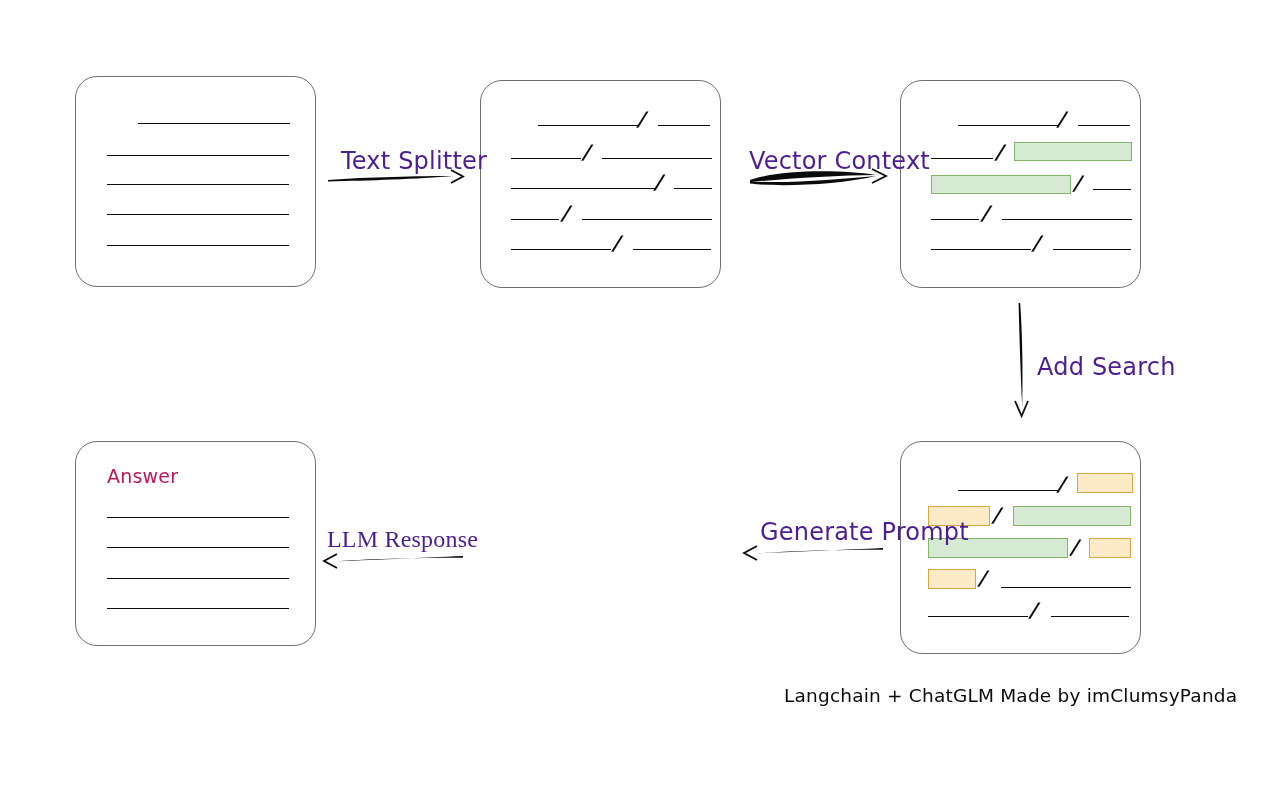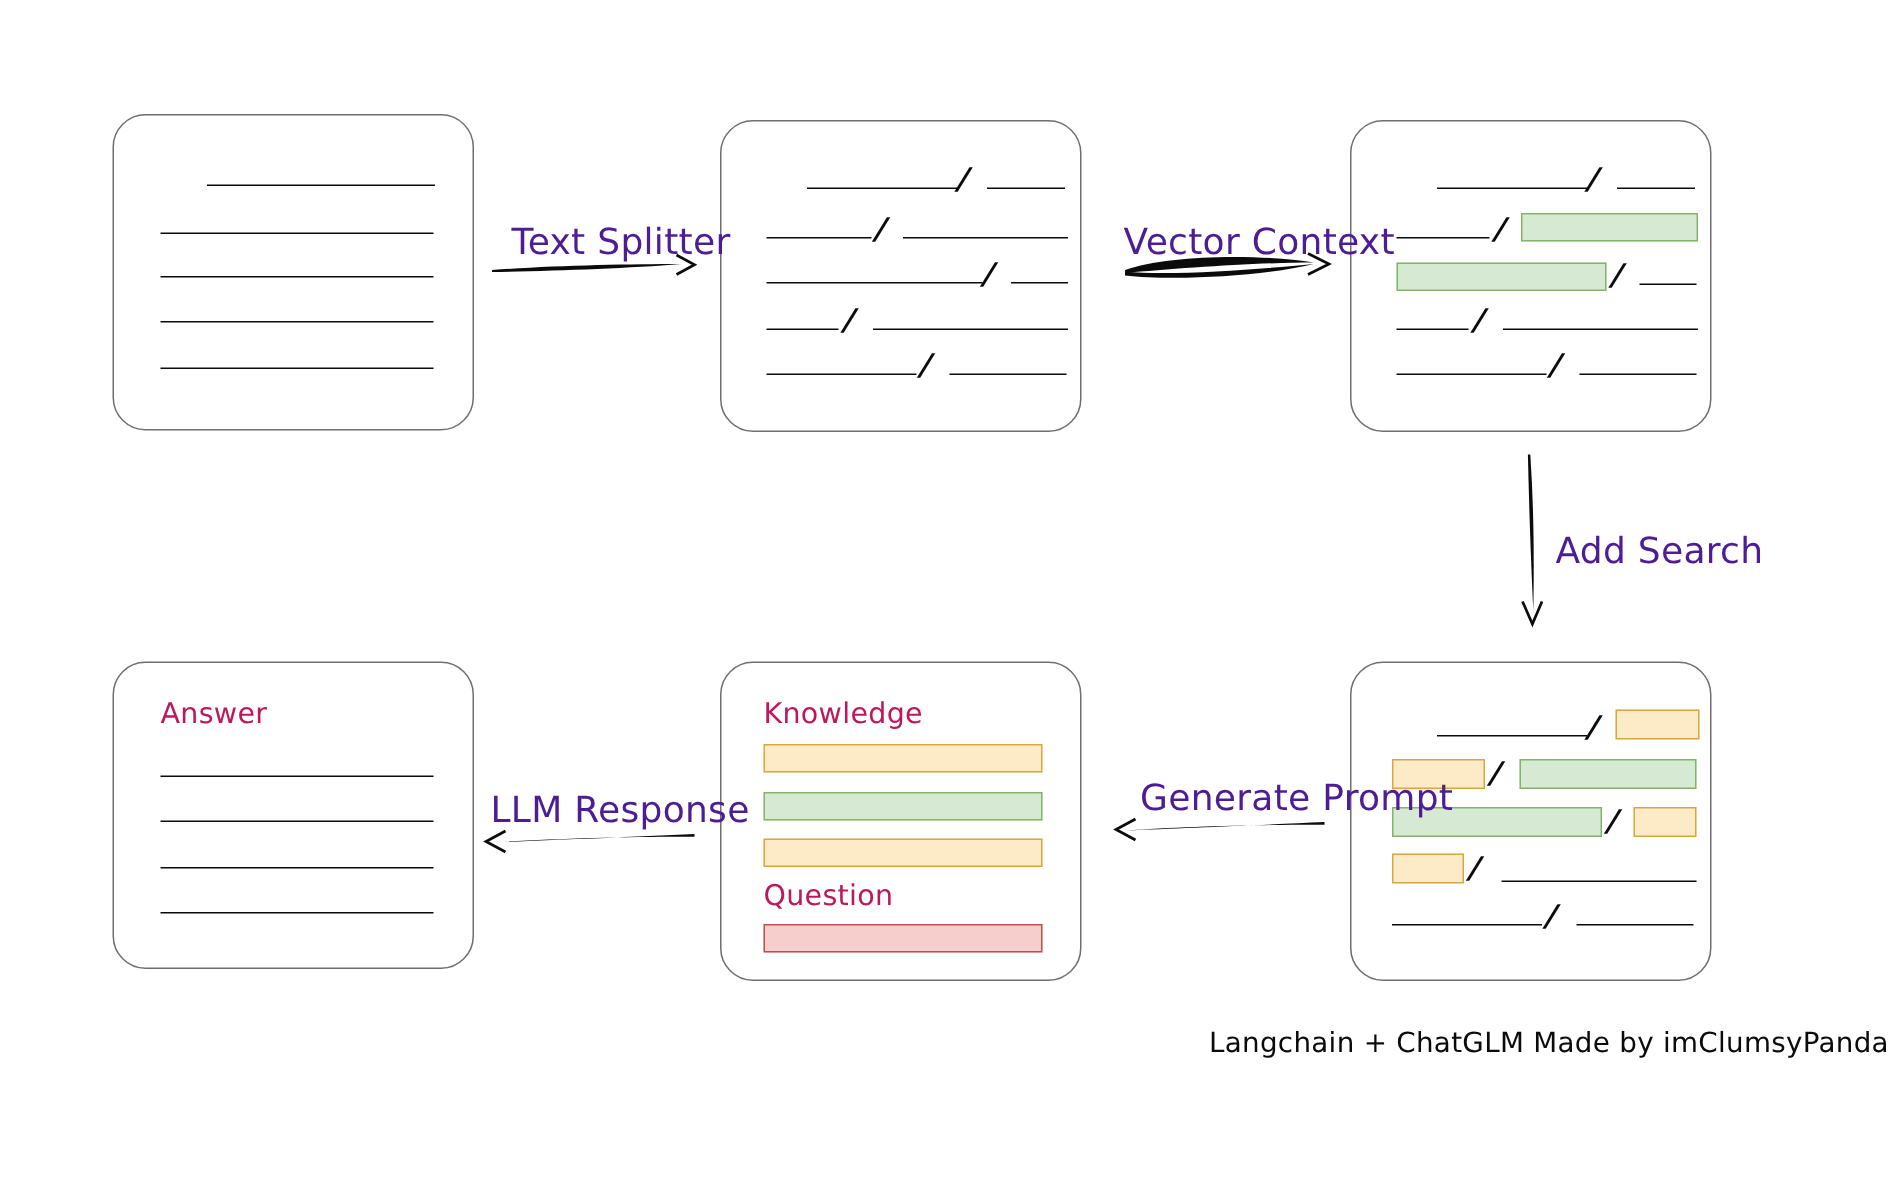--- a/index.html
+++ b/index.html
@@ -78,21 +78,20 @@
     color: #4c1d95;
     white-space: nowrap;
   }
   .footer-note {
     position: absolute;
     font-family: "DejaVu Sans", "Liberation Sans", sans-serif;
     font-size: 18.5px;
     letter-spacing: .2px;
     color: #0b0b0b;
     white-space: nowrap;
-    margin-left: 22px;
   }
   svg.arrow {
     position: absolute;
     overflow: visible;
   }
   svg.arrow path { fill: #0b0b0b; stroke: none; }
   svg.arrow .stroke { fill: none; stroke: #0b0b0b; stroke-width: 1.8; }
 </style>
 </head>
 <body>
@@ -177,30 +176,20 @@
       <div class="bar yellow" style="left:27px; top:127px; width:48px; height:20px;"></div>
       <div class="slash" style="left:79px;  top:126px;">/</div>
       <div class="rule" style="left:100px; top:145px; width:130px;"></div>
 
       <div class="rule" style="left:27px;  top:174px; width:100px;"></div>
       <div class="slash" style="left:130px; top:158px;">/</div>
       <div class="rule" style="left:150px; top:174px; width:78px;"></div>
     </div>
   </div>
 
-  <div class="card" style="left:480px; top:441px; width:241px; height:213px;">
-    <div class="card-inner">
-      <div class="card-label" style="left:28px; top:23px;">Knowledge</div>
-      <div class="bar yellow" style="left:28px; top:54px; width:186px; height:19px;"></div>
-      <div class="bar green" style="left:28px; top:86px; width:186px; height:19px;"></div>
-      <div class="bar yellow" style="left:28px; top:117px; width:186px; height:19px;"></div>
-      <div class="card-label" style="left:28px; top:144px;">Question</div>
-      <div class="bar red" style="left:28px; top:174px; width:186px; height:19px;"></div>
-    </div>
-  </div>
 
   <div class="card" style="left:75px; top:441px; width:241px; height:205px;">
     <div class="card-inner">
       <div class="card-label" style="left:31px; top:23px;">Answer</div>
       <div class="rule" style="left:31px; top:75px;  width:182px;"></div>
       <div class="rule" style="left:31px; top:105px; width:182px;"></div>
       <div class="rule" style="left:31px; top:136px; width:182px;"></div>
       <div class="rule" style="left:31px; top:166px; width:182px;"></div>
     </div>
   </div>
@@ -223,21 +212,21 @@
     <path d="M10.2,0 C12.6,35 12.8,72 12.2,104 C10.6,72 9.4,35 8.6,0 Z"></path>
     <path class="stroke" d="M5,98 L11.6,113 L18,98"></path>
   </svg>
 
   <div class="edge-label" style="left:740px; top:518px;margin-left:20px;">Generate Prompt</div>
   <svg class="arrow" style="left:737px; top:540px;" width="148" height="24" viewBox="0 0 148 24">
     <path d="M146,8 C105,10 50,12 14,13.6 C50,11 105,9.6 146,9.8 Z"></path>
     <path class="stroke" d="M20,6 L7,13 L20,20"></path>
   </svg>
 
-  <div class="edge-label" style="left:327px; top:526px;">LLM Response</div>
+  <div class="edge-label" style="left:327px; top:526px;font-family:Liberation Serif, serif;">LLM Response</div>
   <svg class="arrow" style="left:319px; top:548px;" width="146" height="24" viewBox="0 0 146 24">
     <path d="M144,8 C103,10 48,12 12,13.6 C48,11 103,9.6 144,9.8 Z"></path>
     <path class="stroke" d="M18,6 L5,13 L18,20"></path>
   </svg>
 
   <div class="footer-note" style="left:784px; top:685px;">Langchain + ChatGLM Made by imClumsyPanda</div>
 
 </div>
 
 </body></html>

